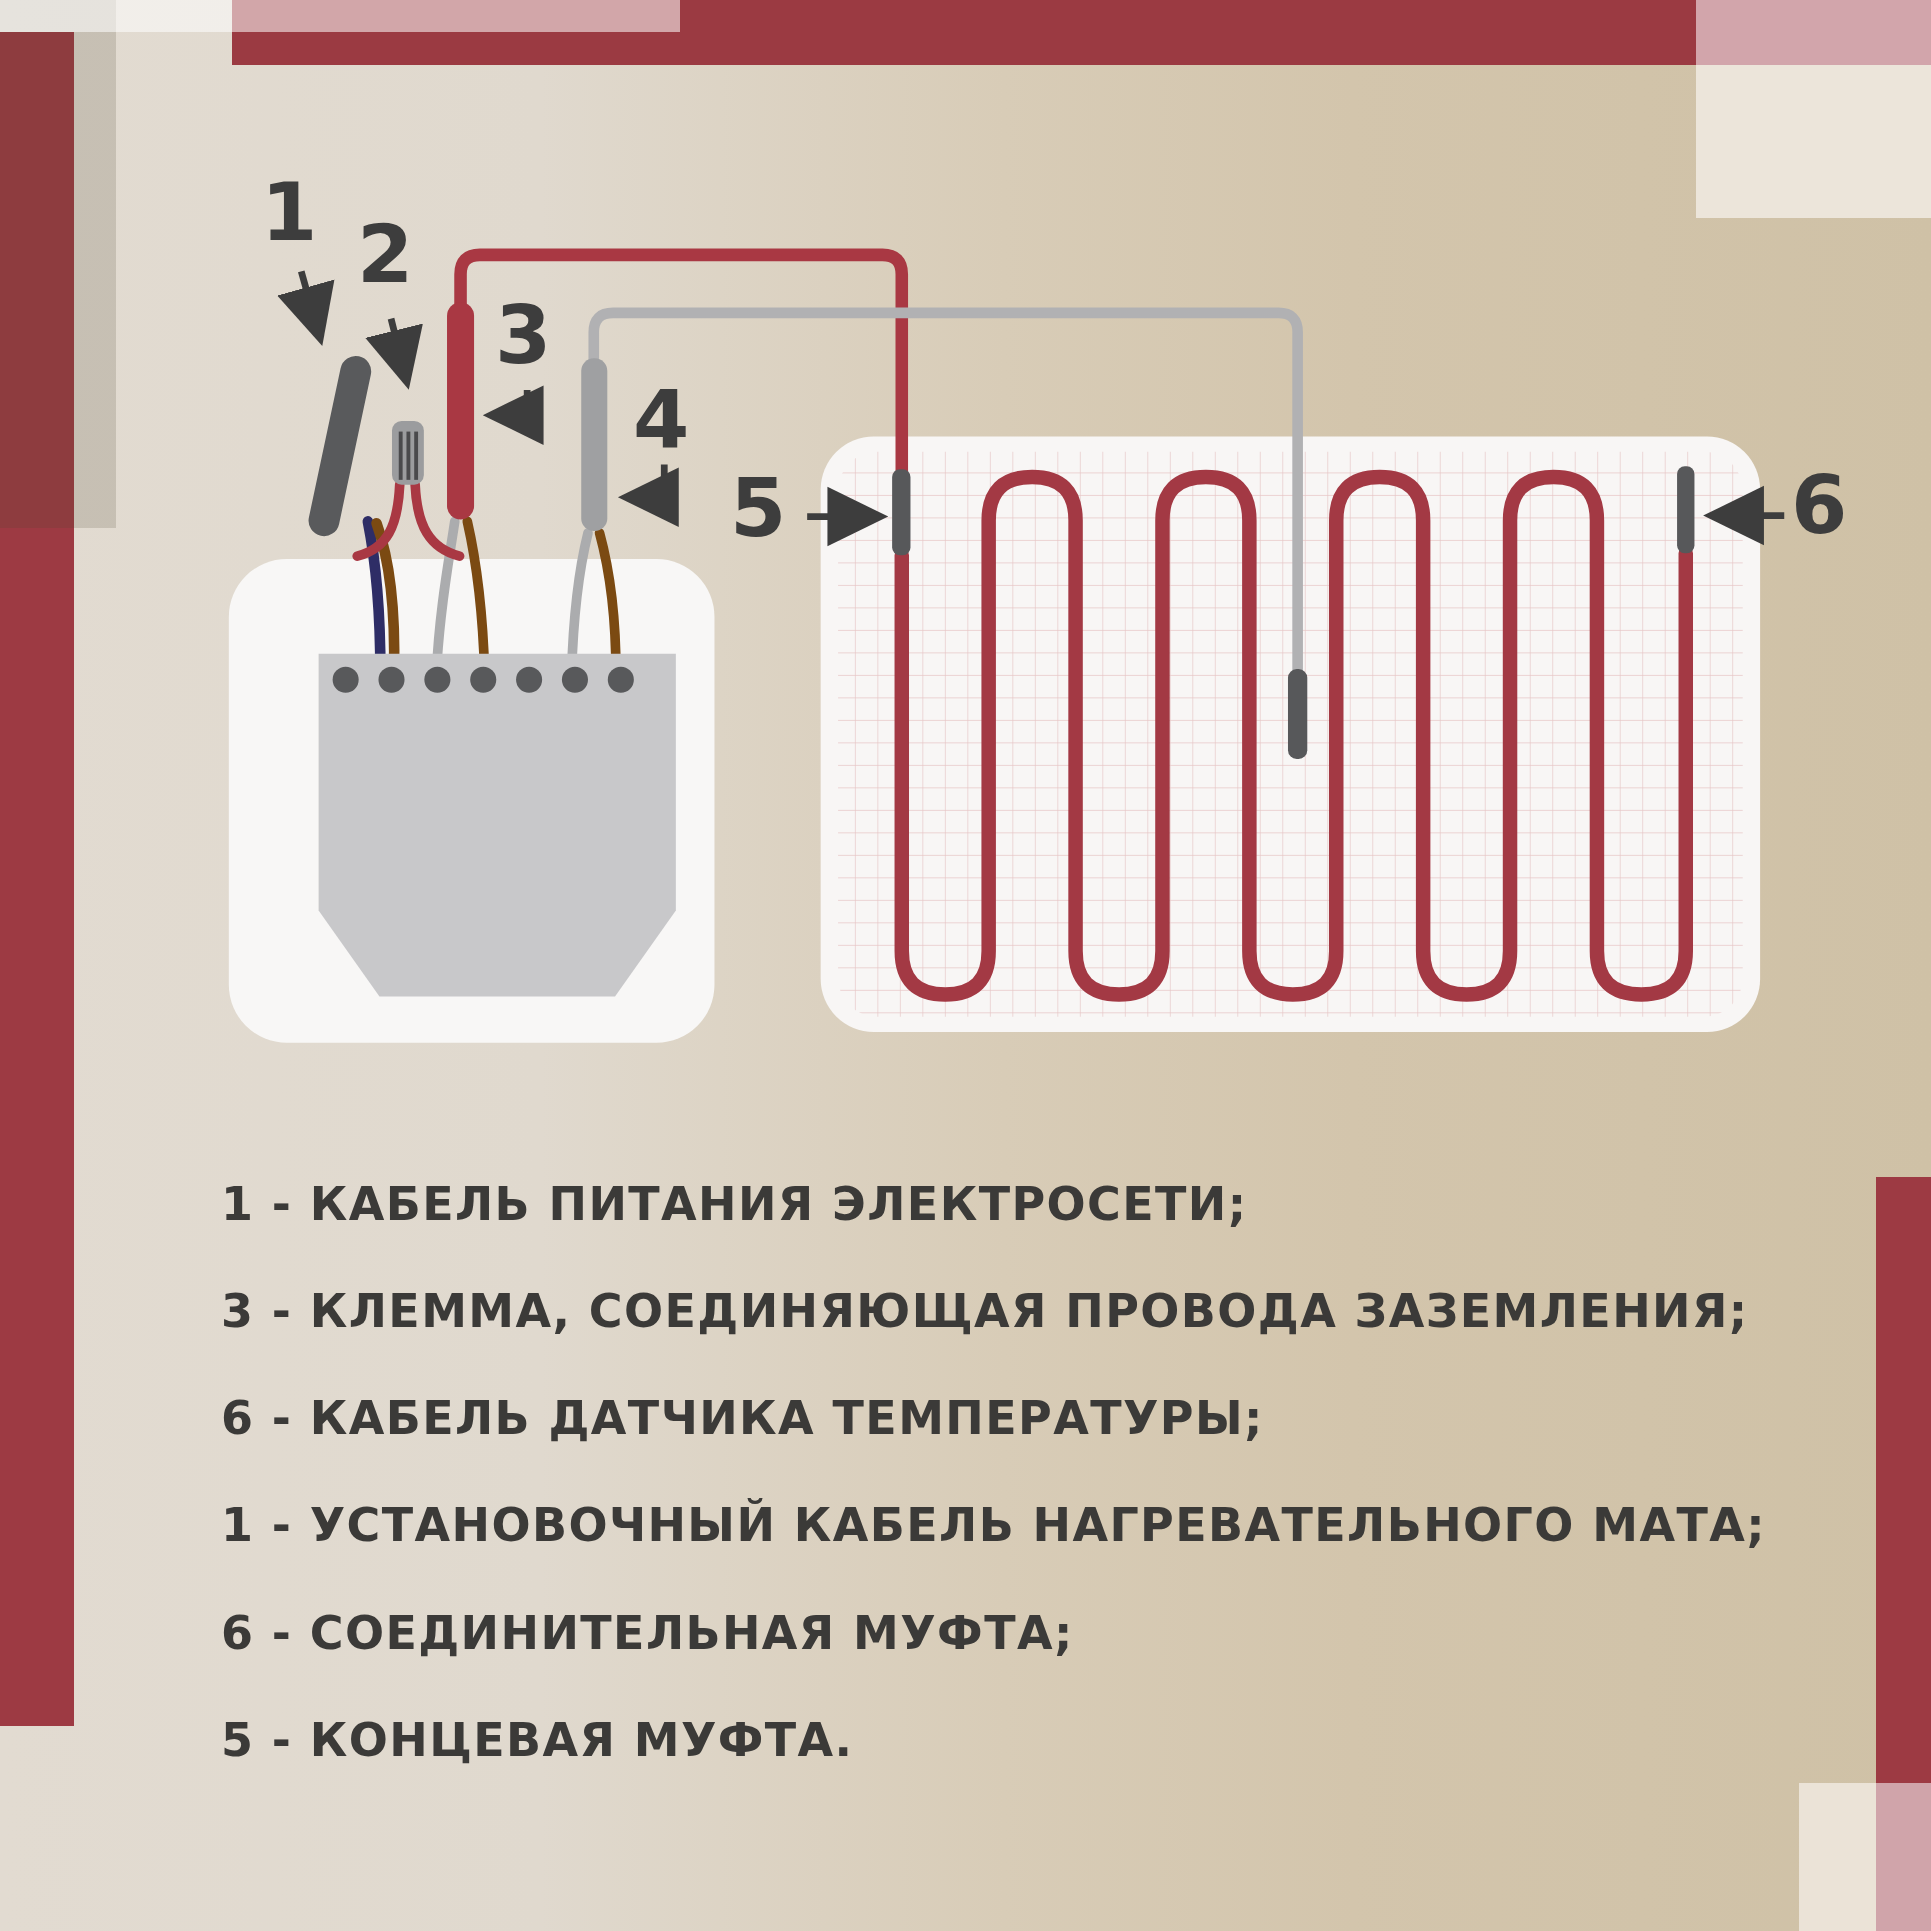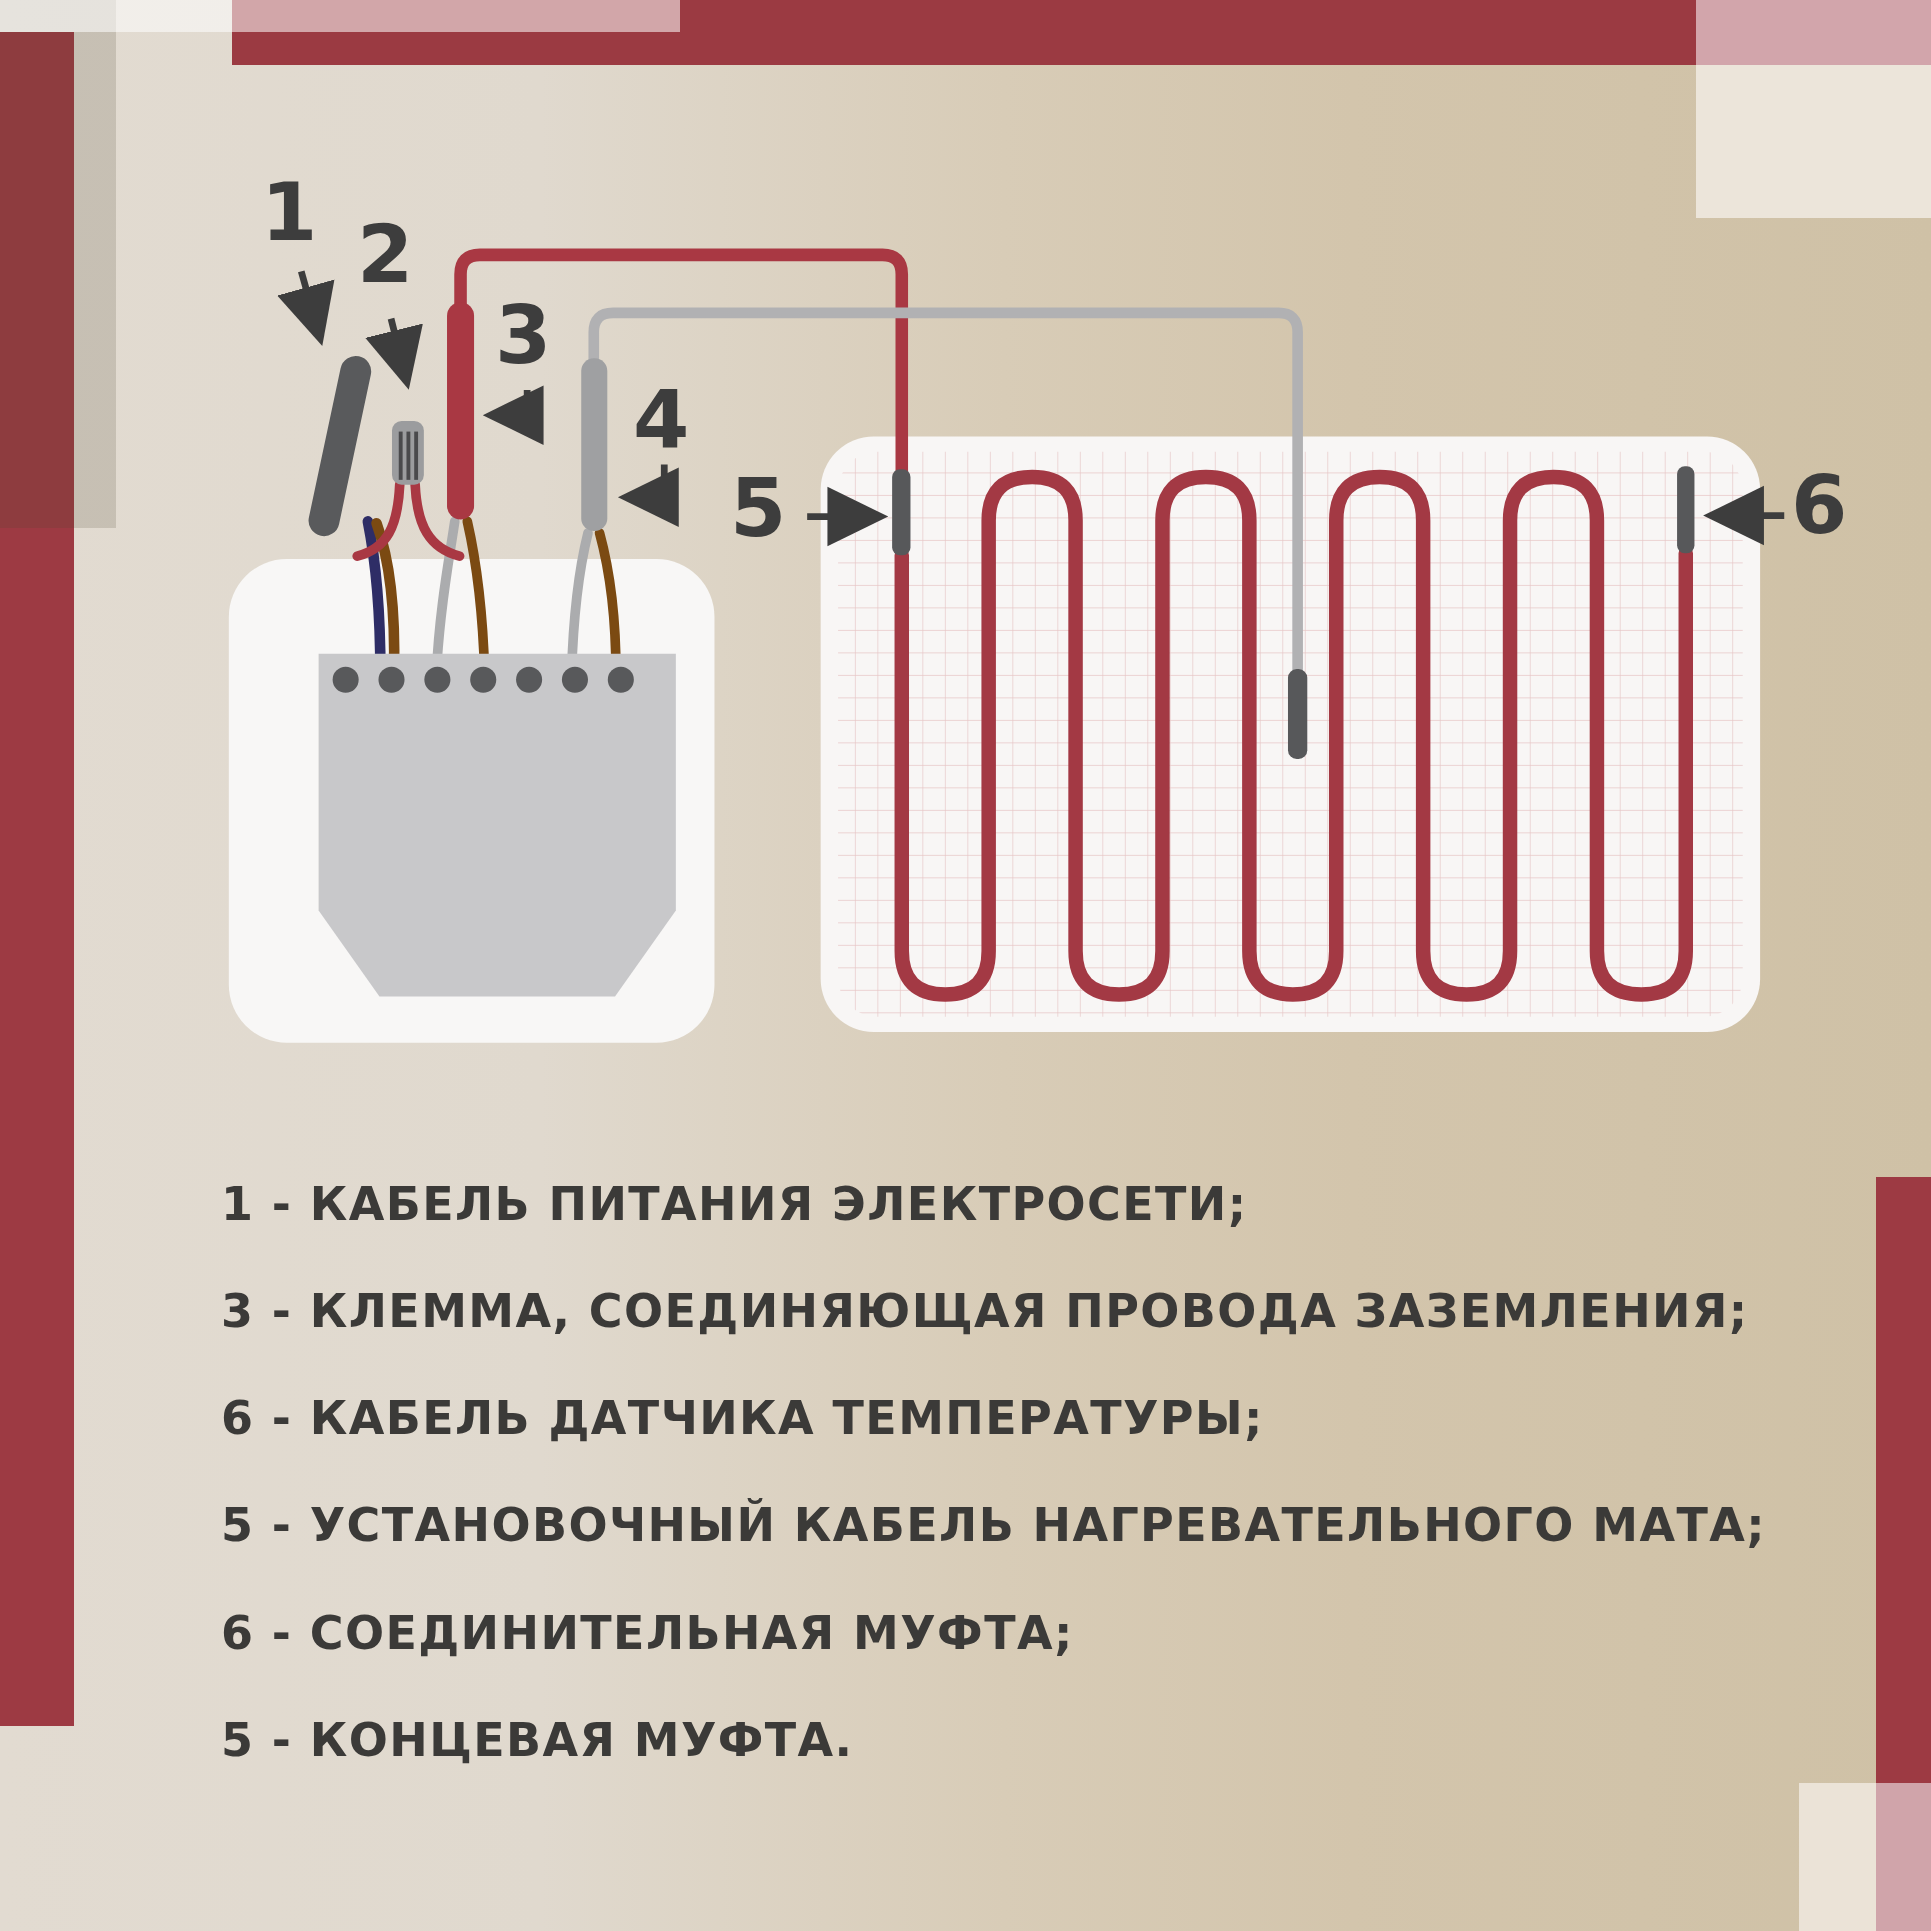--- a/index.html
+++ b/index.html
@@ -124,19 +124,19 @@
   <div class="callout" style="left:357px;top:214px;">2</div>
   <div class="callout" style="left:495px;top:295px;">3</div>
   <div class="callout" style="left:633px;top:380px;">4</div>
   <div class="callout" style="left:730px;top:468px;">5</div>
   <div class="callout" style="left:1791px;top:465px;">6</div>
 
   <div>
     <div class="legend-line" style="top:1181px;">1 - КАБЕЛЬ ПИТАНИЯ ЭЛЕКТРОСЕТИ;</div>
     <div class="legend-line" style="top:1288px;">3 - КЛЕММА, СОЕДИНЯЮЩАЯ ПРОВОДА ЗАЗЕМЛЕНИЯ;</div>
     <div class="legend-line" style="top:1395px;">6 - КАБЕЛЬ ДАТЧИКА ТЕМПЕРАТУРЫ;</div>
-    <div class="legend-line" style="top:1502px;">5 - УСТАНОВОЧНЫЙ КАБЕЛЬ НАГРЕВАТЕЛЬНОГО МАТА;</div>
+    <div class="legend-line" style="top:1502px;">1 - УСТАНОВОЧНЫЙ КАБЕЛЬ НАГРЕВАТЕЛЬНОГО МАТА;</div>
     <div class="legend-line" style="top:1610px;">6 - СОЕДИНИТЕЛЬНАЯ МУФТА;</div>
     <div class="legend-line" style="top:1717px;">5 - КОНЦЕВАЯ МУФТА.</div>
   </div>
 
 </div>
 
 
 </body></html>

